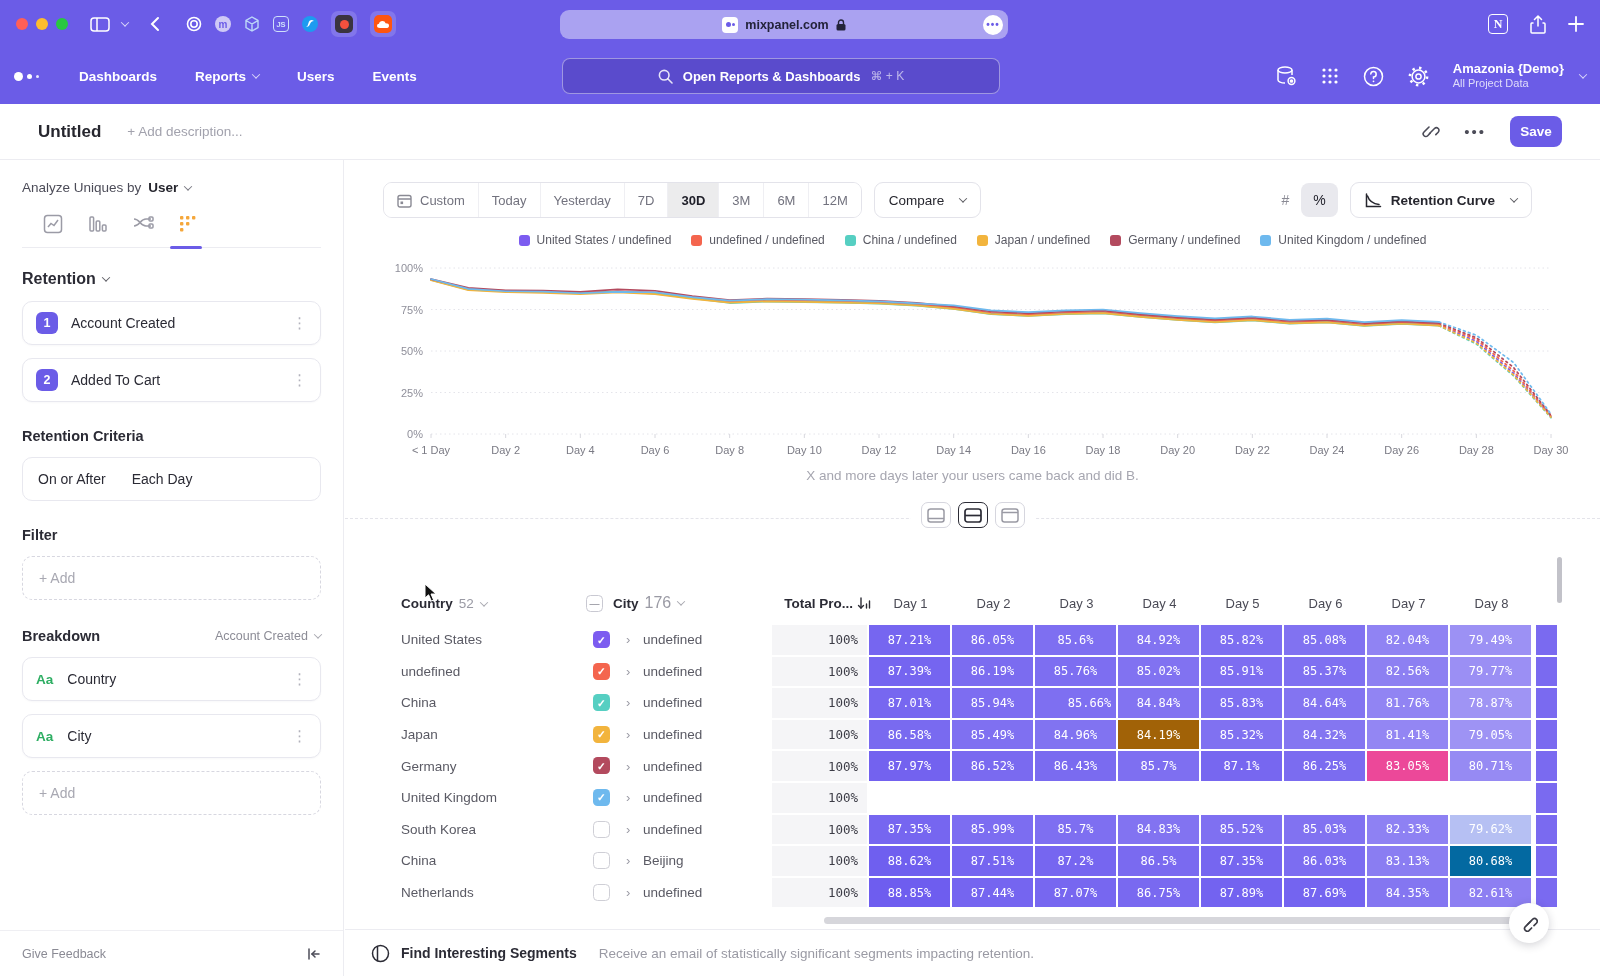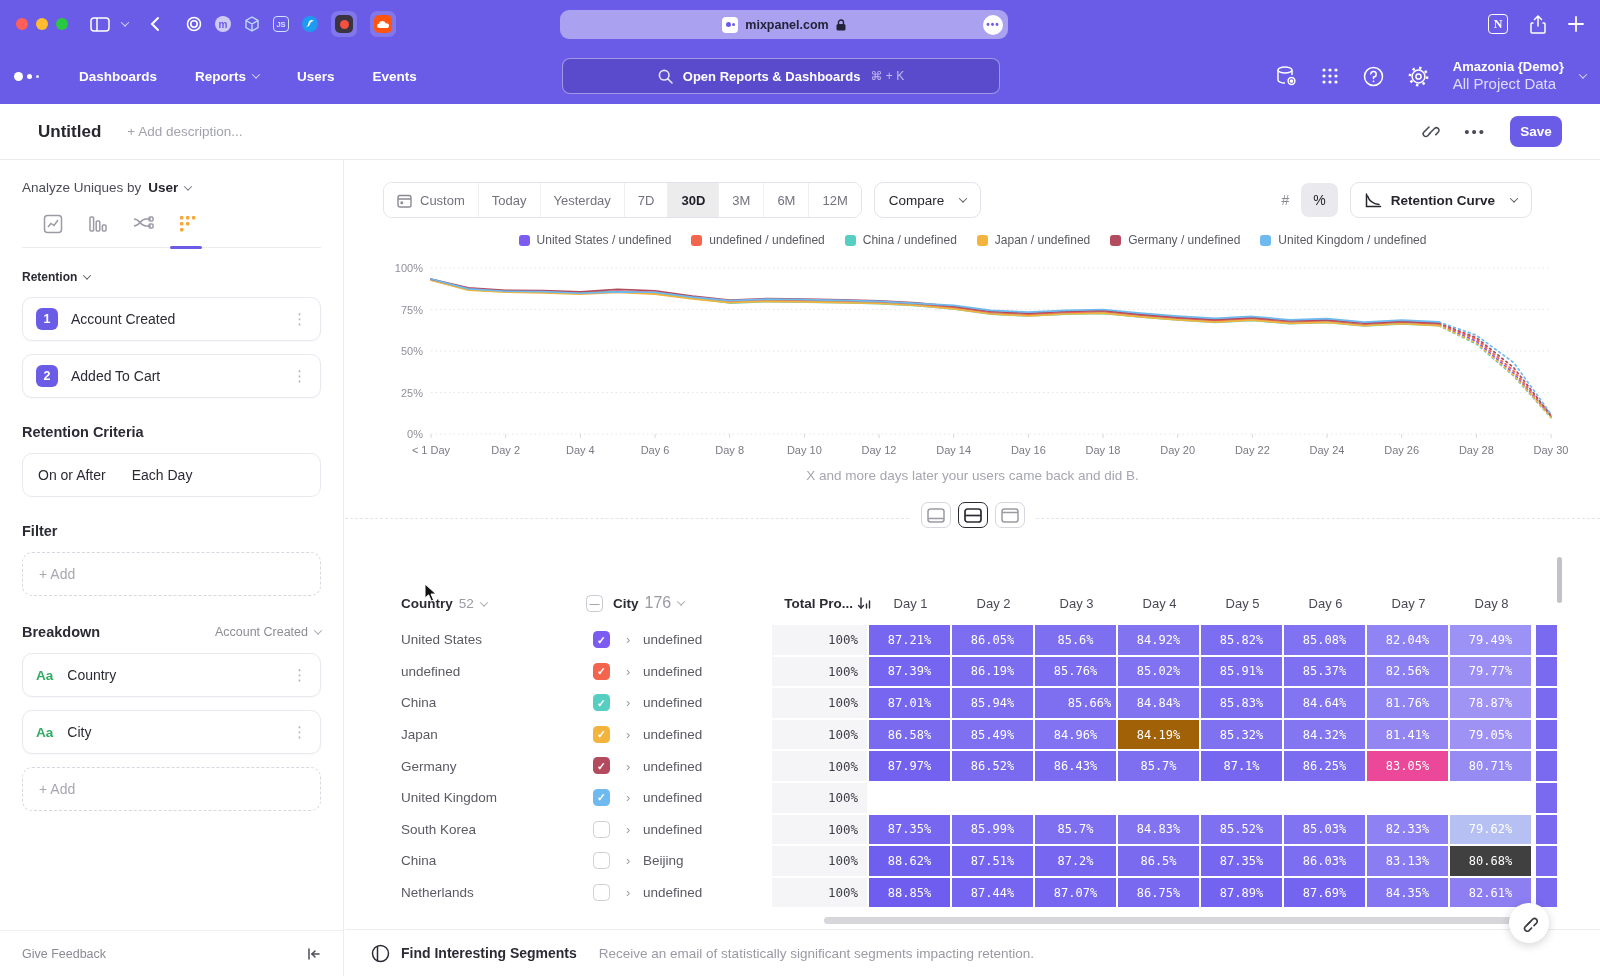--- a/index.html
+++ b/index.html
@@ -33,21 +33,21 @@
   .nav-items { display:flex; align-items:center; gap:38px; font-size:13.5px; font-weight:600; }
   .nav-item { display:flex; align-items:center; cursor:default; }
   .nav-search { position:absolute; left:562px; top:10px; width:438px; height:36px;
     background:rgba(30,16,110,0.22); border:1px solid rgba(255,255,255,0.42); border-radius:8px;
     display:flex; align-items:center; justify-content:center; gap:10px; font-size:13px; }
   .nav-search .ph { color:#fff; font-weight:600; }
   .nav-search .sc { color:rgba(255,255,255,0.6); font-size:12px; }
   .nav-right { margin-left:auto; display:flex; align-items:center; gap:24px; }
   .proj { text-align:left; line-height:1.25; }
   .proj .p1 { font-size:13px; font-weight:700; }
-  .proj .p2 { font-size:15px; color:rgba(255,255,255,0.78); }
+  .proj .p2 { font-size:11px; color:rgba(255,255,255,0.78); }
 
   
   .page-header { position:absolute; left:0; top:104px; width:1600px; height:56px; background:#fff;
     border-bottom:1px solid #ececf1; display:flex; align-items:center; padding:0 38px; }
   .ph-title { font-size:17px; font-weight:600; color:#26262e; }
   .ph-desc { font-size:13.5px; color:#a2a2ad; margin-left:26px; }
   .ph-right { margin-left:auto; display:flex; align-items:center; gap:24px; color:#4c4c58; }
   .dots3 { font-size:15px; letter-spacing:2px; color:#4c4c58; }
   .save-btn { width:52px; height:31px; background:#6b5ce7; color:#fff; border:none; border-radius:8px;
     font-size:13.5px; font-weight:600; font-family:inherit; }
@@ -56,21 +56,21 @@
   .sidebar { position:absolute; left:0; top:160px; width:344px; bottom:0; background:#fff;
     border-right:1px solid #ececf1; }
   .sb-inner { padding:20px 22px 0 22px; }
   .analyze-row { font-size:13.5px; color:#4c4c58; display:flex; align-items:center; }
   .analyze-row b { color:#26262e; margin-left:7px; font-weight:700; }
   .side-tabs { margin-top:16px; display:flex; gap:19px; padding:0 0 10px 18px; border-bottom:1px solid #ececf1;
     position:relative; }
   .stab { width:26px; height:26px; display:flex; align-items:center; justify-content:center; color:#9b9ba6; }
   .stab.active { color:#f5a73b; }
   .stab-underline { position:absolute; bottom:-2px; left:148px; width:32px; height:3px; background:#6b5ce7; border-radius:2px; }
-  .section-head { margin-top:22px; font-size:12px; font-weight:700; color:#2b2b35; display:flex; align-items:center; }
+  .section-head { margin-top:22px; font-size:16px; font-weight:700; color:#2b2b35; display:flex; align-items:center; }
   .card { margin-top:13px; height:44px; border:1px solid #e8e8ef; border-radius:10px; background:#fff;
     display:flex; align-items:center; padding:0 13px; box-shadow:0 1px 2px rgba(40,40,60,0.03); }
   .stepnum { width:22px; height:22px; background:#6b5ce7; border-radius:6px; color:#fff; font-size:12.5px;
     font-weight:700; display:flex; align-items:center; justify-content:center; margin-right:13px; }
   .card-label { font-size:14px; color:#2b2b35; font-weight:500; }
   .kebab { margin-left:auto; color:#b2b2bc; font-size:15px; }
   .sub-head { margin-top:26px; font-size:14.5px; font-weight:700; color:#2b2b35; }
   .criteria-card { margin-top:13px; height:44px; border:1px solid #e8e8ef; border-radius:10px;
     display:flex; align-items:center; padding:0 15px; gap:26px; font-size:14px; color:#2b2b35; font-weight:500; }
   .dashed-card { margin-top:13px; height:44px; border:1px dashed #d7d7e0; border-radius:10px;
@@ -731,21 +731,21 @@
         <span class="tc-city">Beijing</span>
         <span class="tc-totalbar">100%</span>
         <span class="tc-days">
           <span class="daycell" style="background: rgb(111, 95, 239);">88.62%</span>
           <span class="daycell" style="background: rgb(117, 101, 240);">87.51%</span>
           <span class="daycell" style="background: rgb(118, 102, 240);">87.2%</span>
           <span class="daycell" style="background: rgb(122, 106, 240);">86.5%</span>
           <span class="daycell" style="background: rgb(118, 102, 240);">87.35%</span>
           <span class="daycell" style="background: rgb(124, 109, 241);">86.03%</span>
           <span class="daycell" style="background: rgb(138, 125, 242);">83.13%</span>
-          <span class="daycell" style="background: #404040;">80.68%</span>
+          <span class="daycell" style="background: #0369a1;">80.68%</span>
         </span>
         <span class="sliver"></span>
       </div>
       <div class="trow">
         <span class="tc-country">Netherlands</span>
         <span class="tc-check off"></span>
         <span class="tc-chev">›</span>
         <span class="tc-city">undefined</span>
         <span class="tc-totalbar">100%</span>
         <span class="tc-days">

